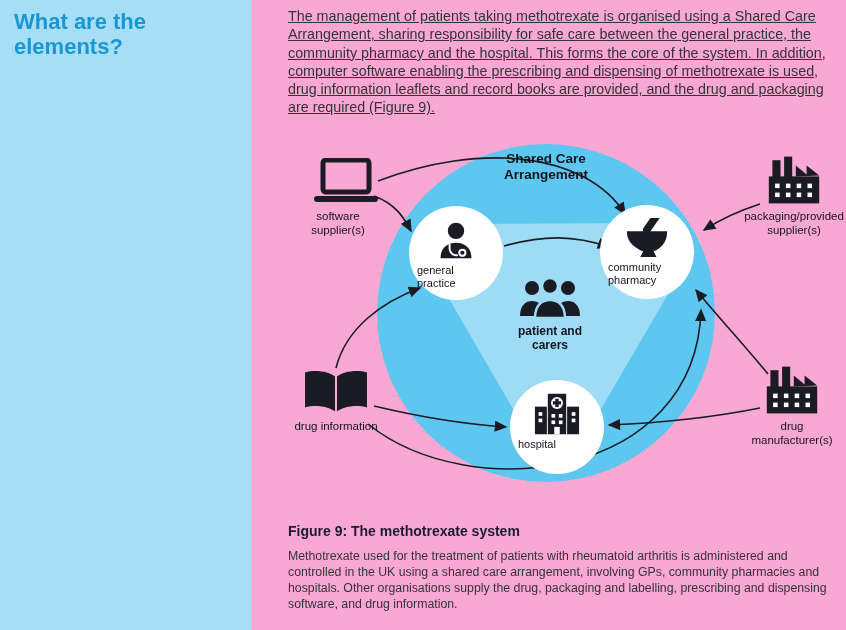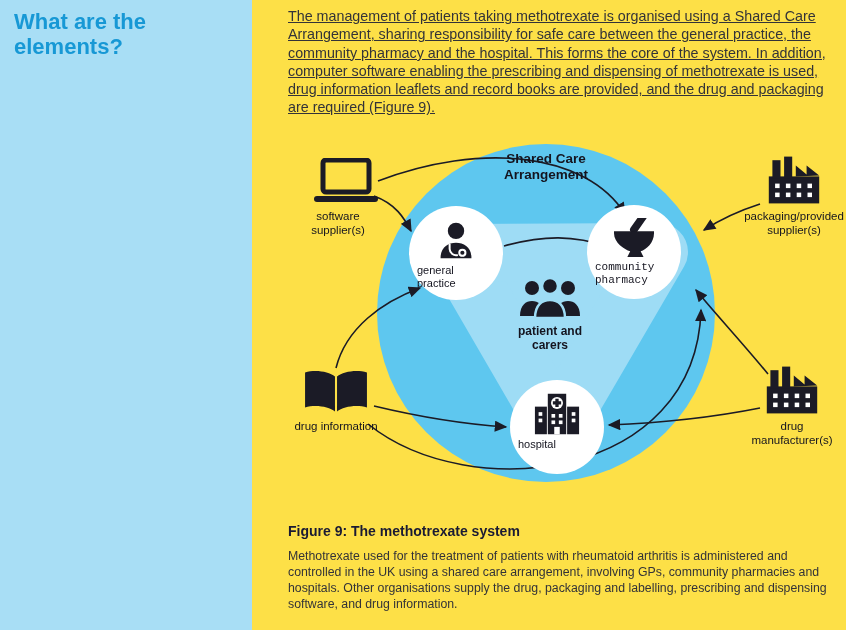--- a/index.html
+++ b/index.html
@@ -1,17 +1,17 @@
 <!DOCTYPE html>
 <html><head>
 <meta charset="utf-8">
 <style>
   html,body { margin:0; padding:0; background:#fff; }
   .page {
-    position:relative; width:846px; height:630px; background:#fde047;
+    position:relative; width:846px; height:630px; background:#f9a8d4;
     font-family:"Liberation Sans", sans-serif; overflow:hidden;
   }
   .sidebar {
     position:absolute; left:0; top:0; width:252px; height:630px;
     background:#a8def5;
   }
   .sidebar-title {
     margin:10px 14px; width:160px;
     font-size:22px; font-weight:bold; line-height:1.12;
     color:#1798d5;
@@ -33,21 +33,21 @@
     text-align:center; font-weight:bold; font-size:13.5px; line-height:1.2;
     color:#14141f;
   }
   .node {
     position:absolute; width:94px; height:94px; z-index:3;
     background:#ffffff; border-radius:50%;
     display:flex; flex-direction:column; align-items:center;
     padding-top:13px; box-sizing:border-box;
   }
   .node-gp { left:409px; top:206px; }
-  .node-ph { left:587px; top:205px;font-family:Liberation Mono, monospace; }
+  .node-ph { left:600px; top:205px; }
   .node-ho { left:510px; top:380px; }
   .node-label {
     font-size:11px; line-height:1.15; text-align:left; margin-top:3px;
     color:#14141f; width:78px;
   }
   .patient {
     position:absolute; left:498px; top:276px; width:104px; z-index:3;
     display:flex; flex-direction:column; align-items:center;
   }
   .patient-label {

